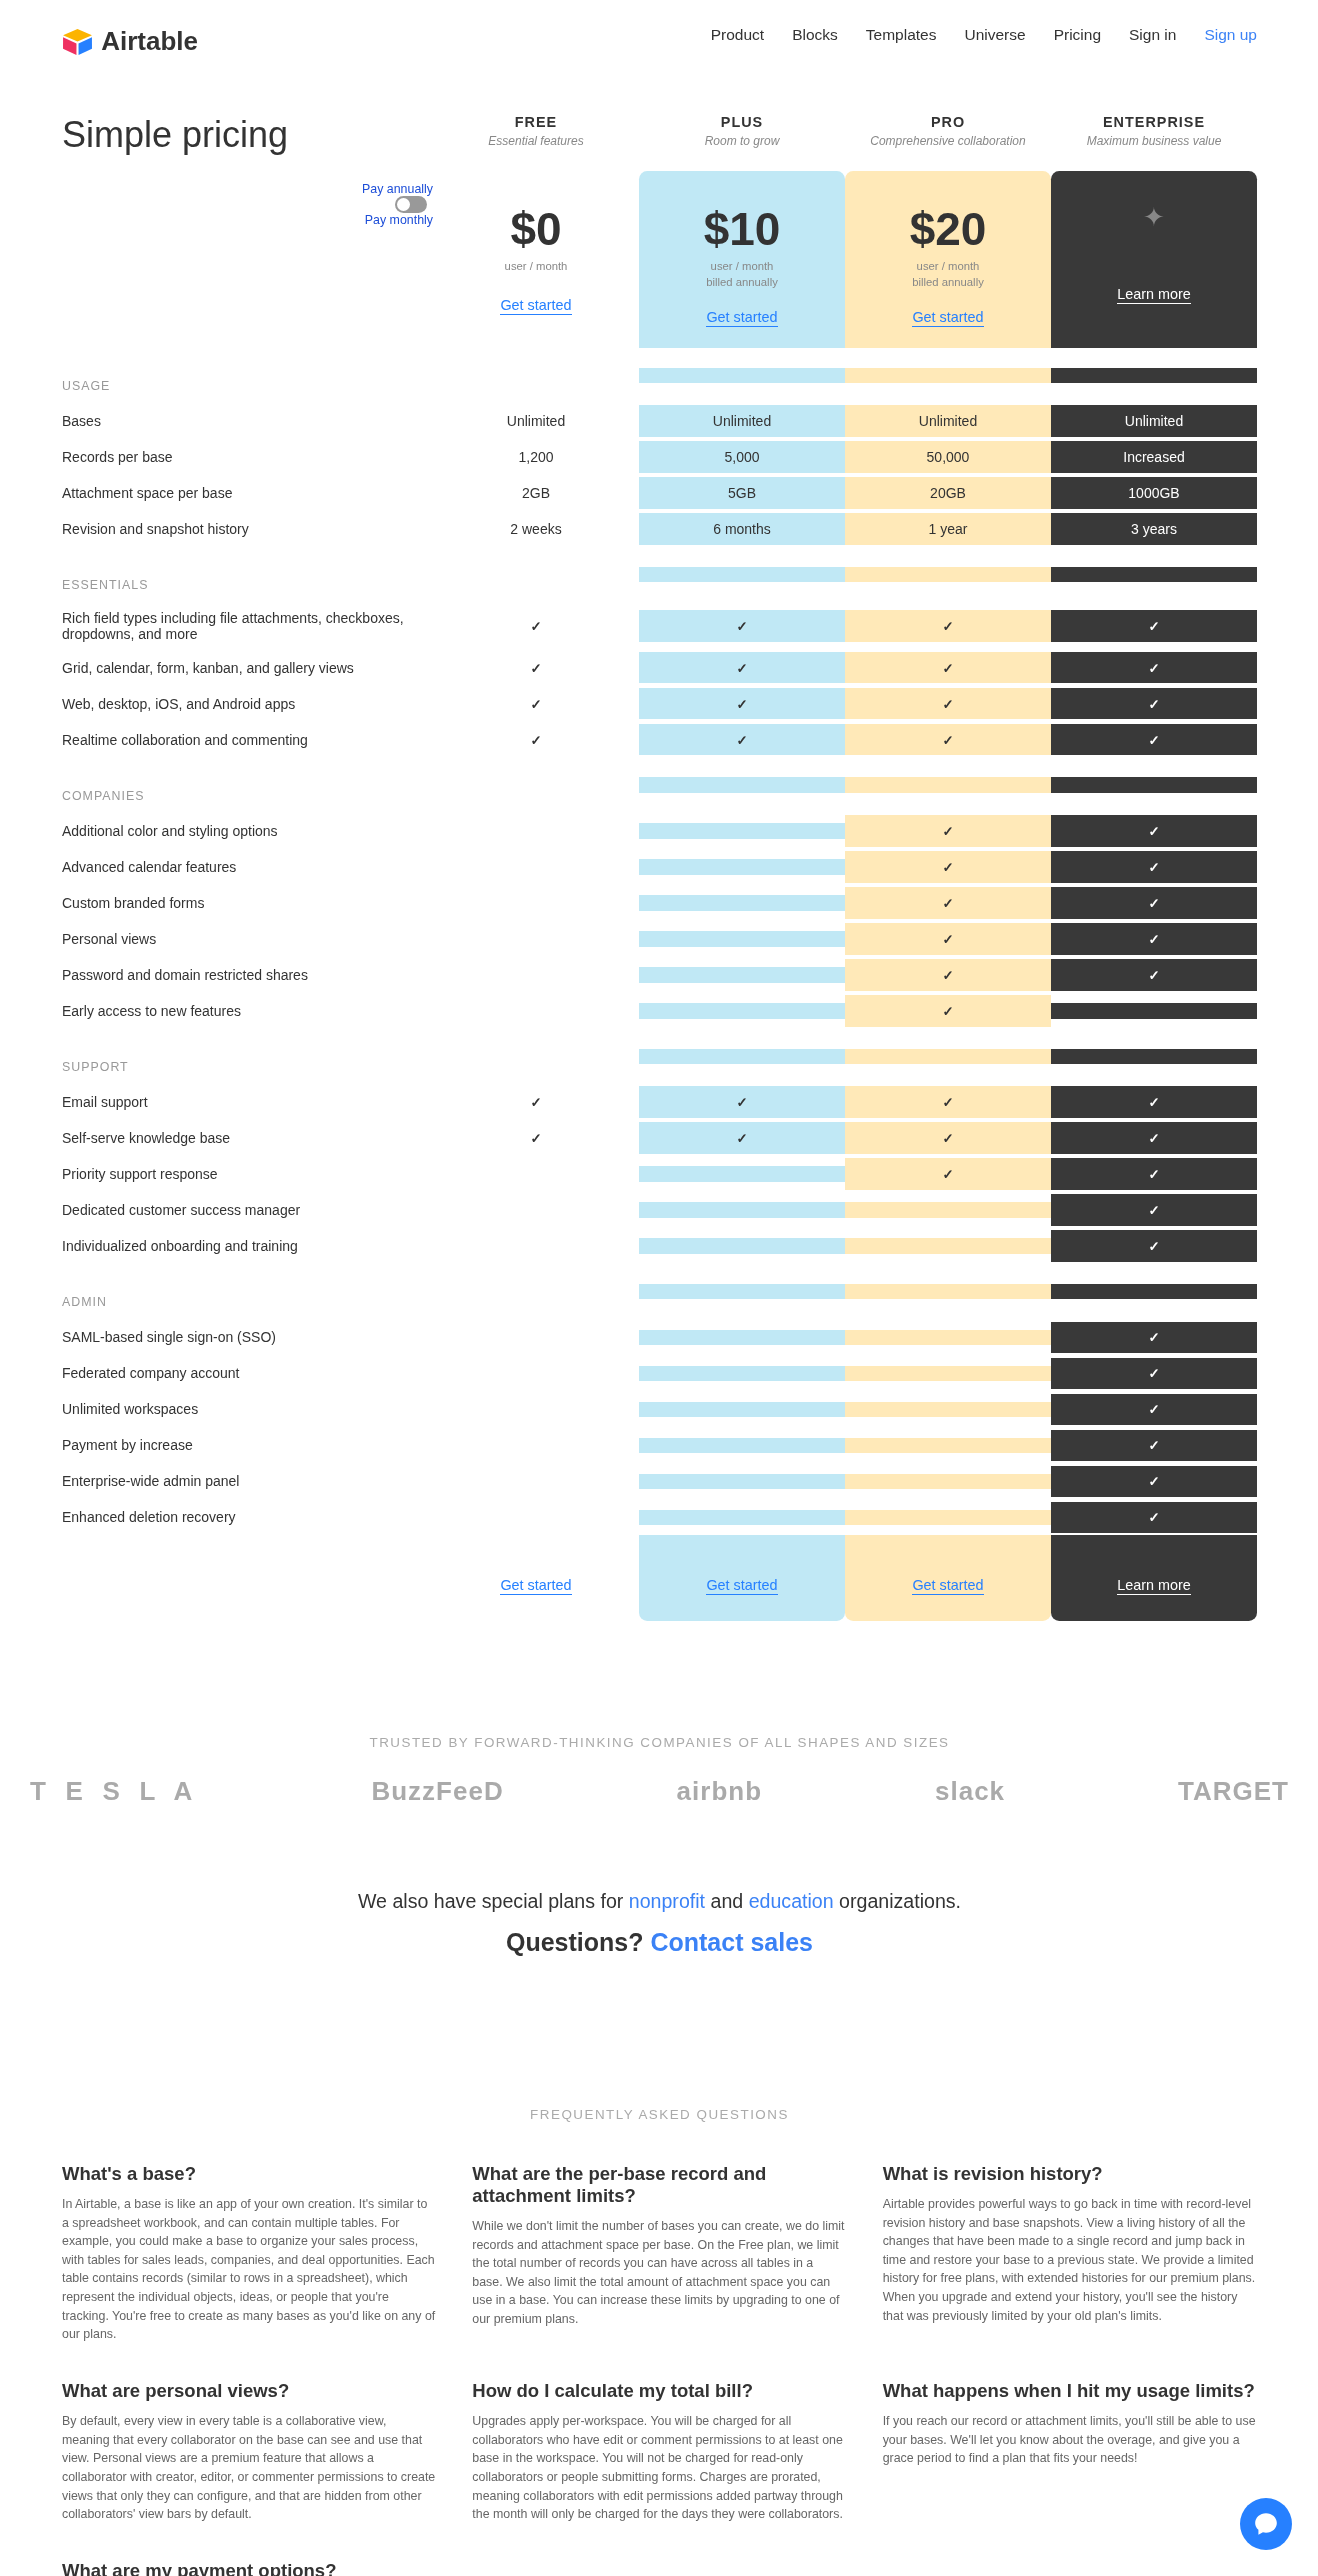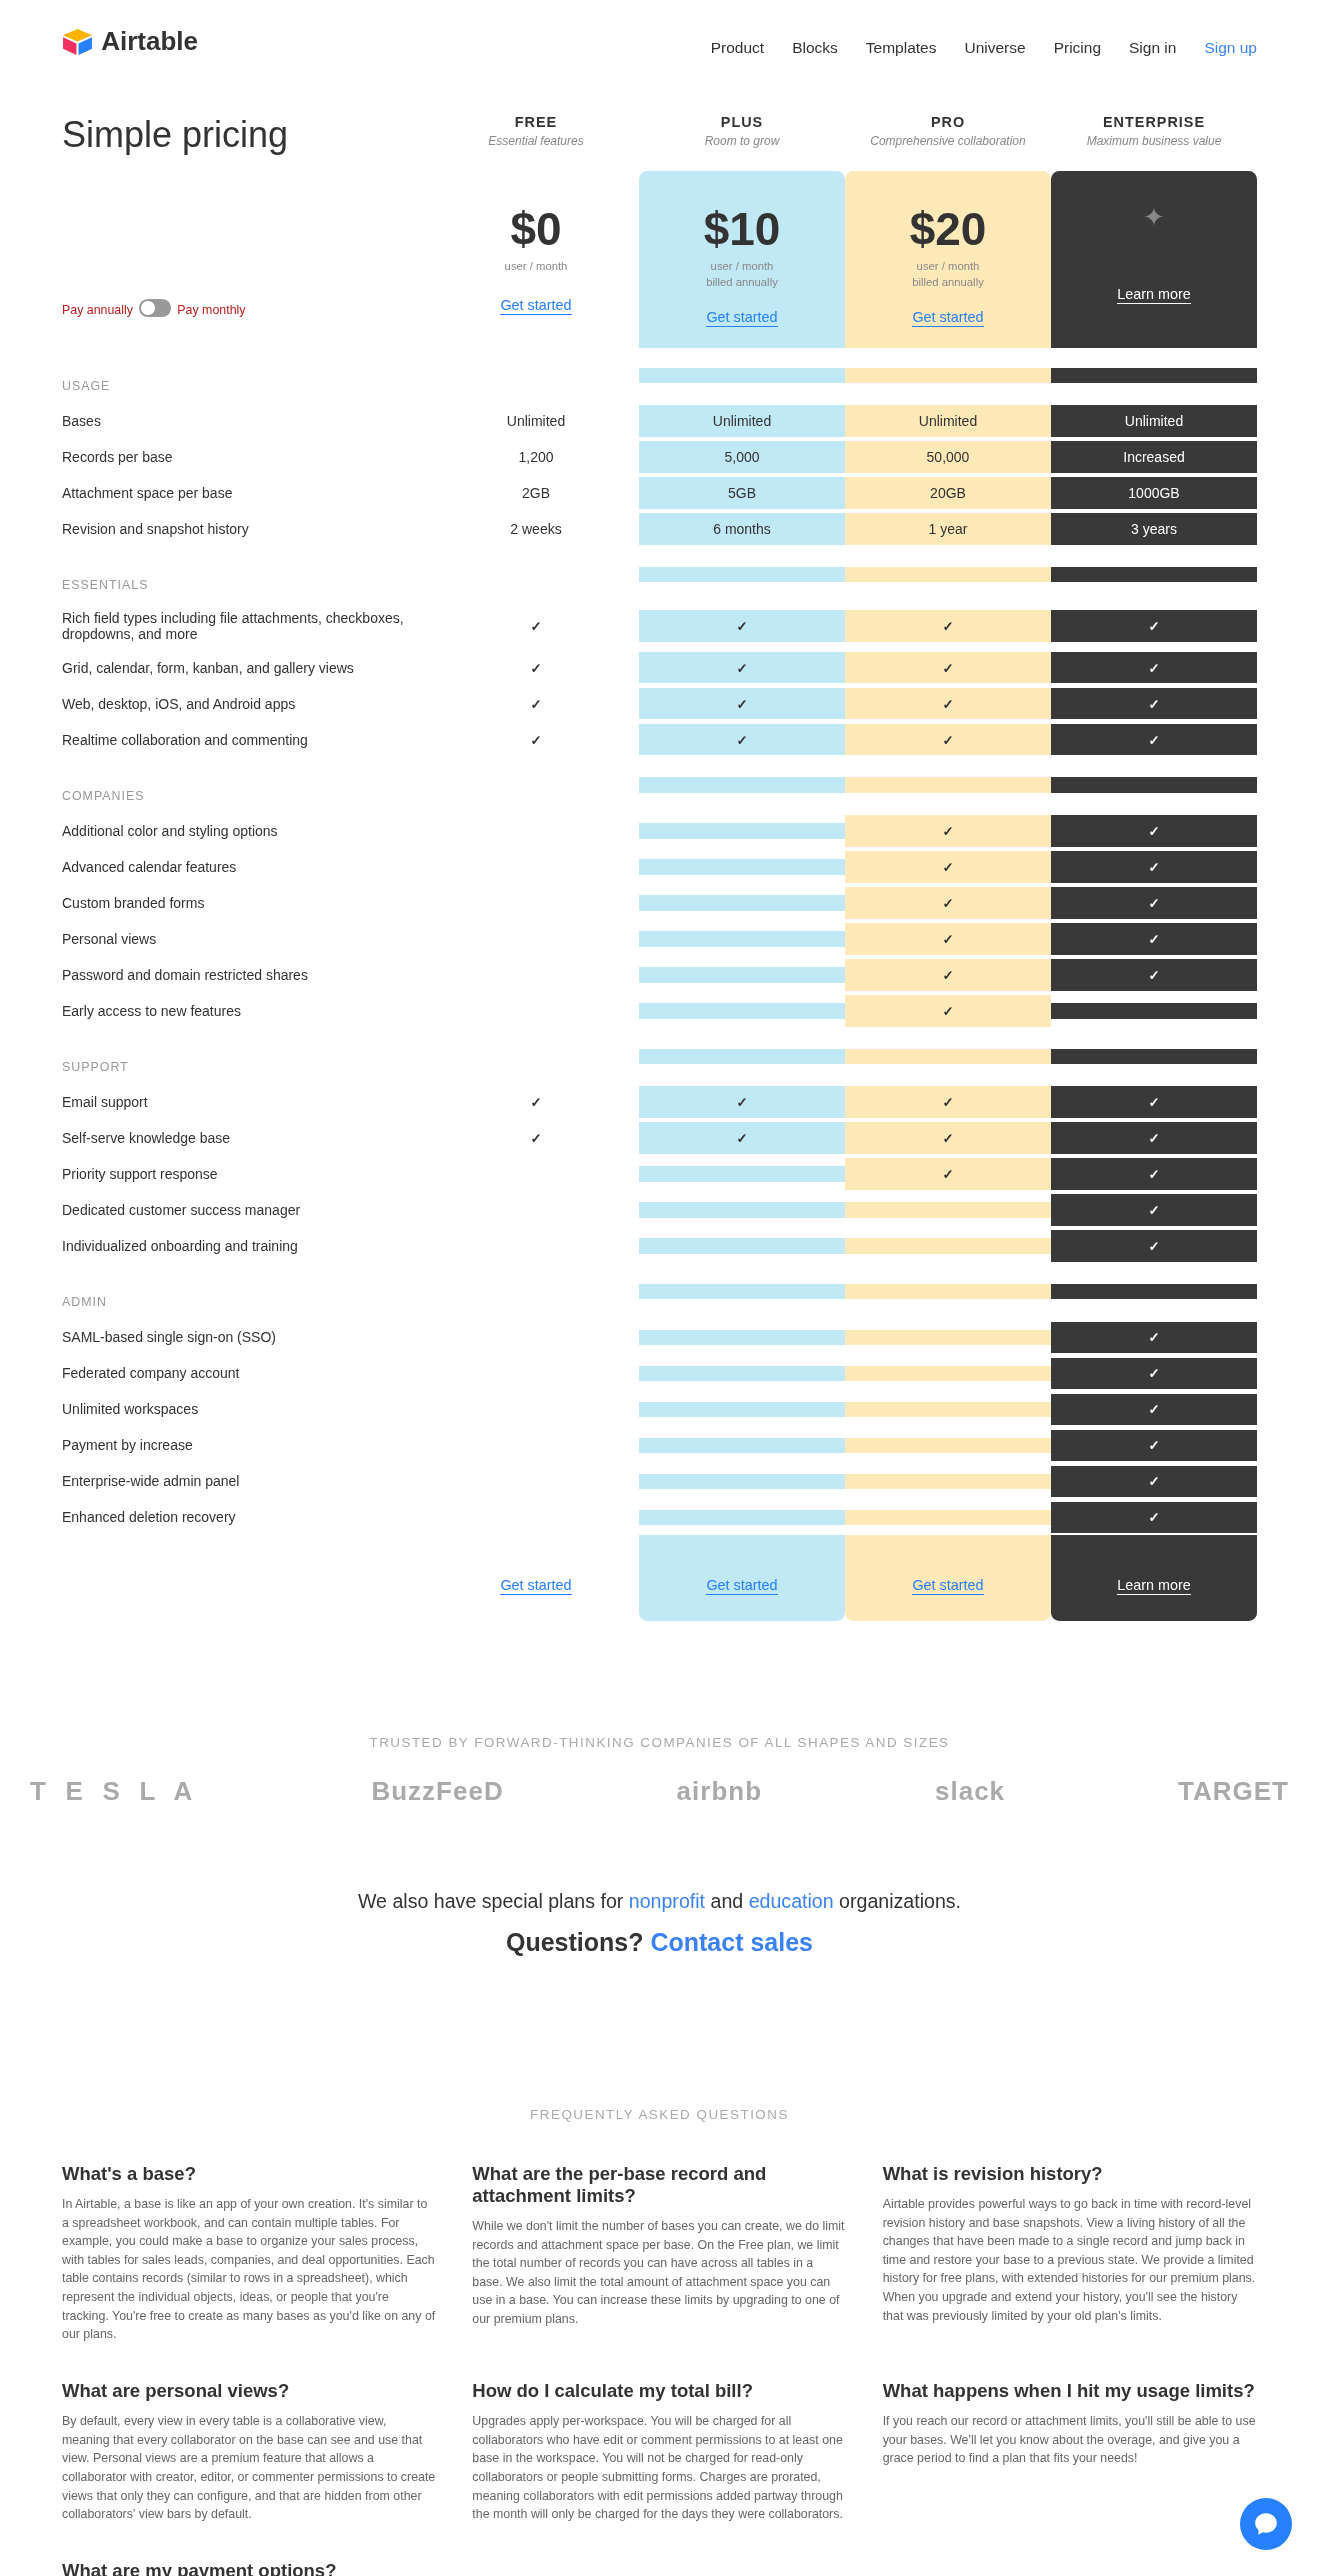--- a/index.html
+++ b/index.html
@@ -1,32 +1,32 @@
 <!DOCTYPE html>
 <html style="font-size:8.2px"><head>
 <meta charset="utf-8">
 <style>
 * { margin: 0; padding: 0; box-sizing: border-box; }
 body { font-family: -apple-system, BlinkMacSystemFont, "Segoe UI", Helvetica, Arial, sans-serif; color: #333; background: #fff; width: 1319px; font-size: 14.4px; }
 a { color: #3b82f6; text-decoration: none; }
-.nav { display: flex; justify-content: space-between; align-items: flex-end; padding: 26px 62px; gap: 17px; }
+.nav { display: flex; justify-content: space-between; align-items: flex-start; padding: 26px 62px; gap: 17px; }
 .logo { display: flex; align-items: center; gap: 8.2px; font-size: 26px; font-weight: 600; }
 .logo-icon { width: 31px; height: 26px; }
 .nav-links { display: flex; gap: 28px; font-size: 15.5px; }
 .nav-links span { cursor: pointer; }
 .signup { color: #3b82f6; }
 .main { padding: 20.6px 62px 62px; }
 .pricing-header { display: flex; margin-bottom: 10.3px; }
 .title-col { width: 371px; padding-top: 10.3px; }
 .title-col h1 { font-size: 36px; font-weight: 500; margin-bottom: 5.2px; }
 .plan-col { width: 206px; text-align: center; padding: 10.3px 15.5px; }
 .plan-col h3 { font-size: 14.4px; font-weight: 600; letter-spacing: 1px; margin-bottom: 4.1px; }
 .plan-col .tagline { font-size: 12px; color: #888; font-style: italic; }
 .price-row { display: flex; }
-.price-row .title-col { display: flex; align-items: flex-end; font-size: 12.4px; color: #b91c1c; padding-bottom: 31px; }
+.price-row .title-col { display: flex; align-items: flex-end; font-size: 12.4px; color: #1d4ed8; padding-bottom: 31px; flex-direction: column; }
 .toggle-track { display: inline-flex; align-items: center; width: 32px; height: 17.5px; background: #999; border-radius: 8.8px; margin: 0 6.2px; padding: 2.1px; }
 .toggle-knob { width: 13.4px; height: 13.4px; background: #fff; border-radius: 50%; }
 .price-cell { width: 206px; text-align: center; padding: 31px 15.5px 20.6px; border-radius: 8.2px 8.2px 0 0; }
 .free-col { background: #fff; }
 .plus-col { background: #c0e8f5; }
 .pro-col { background: #ffe9b8; }
 .ent-col { background: #393939; color: #fff; }
 .price { font-size: 46px; font-weight: 600; }
 .price-unit { font-size: 11.3px; color: #888; margin-top: 4px; }
 .ent-col .price-unit { color: #bbb; }

